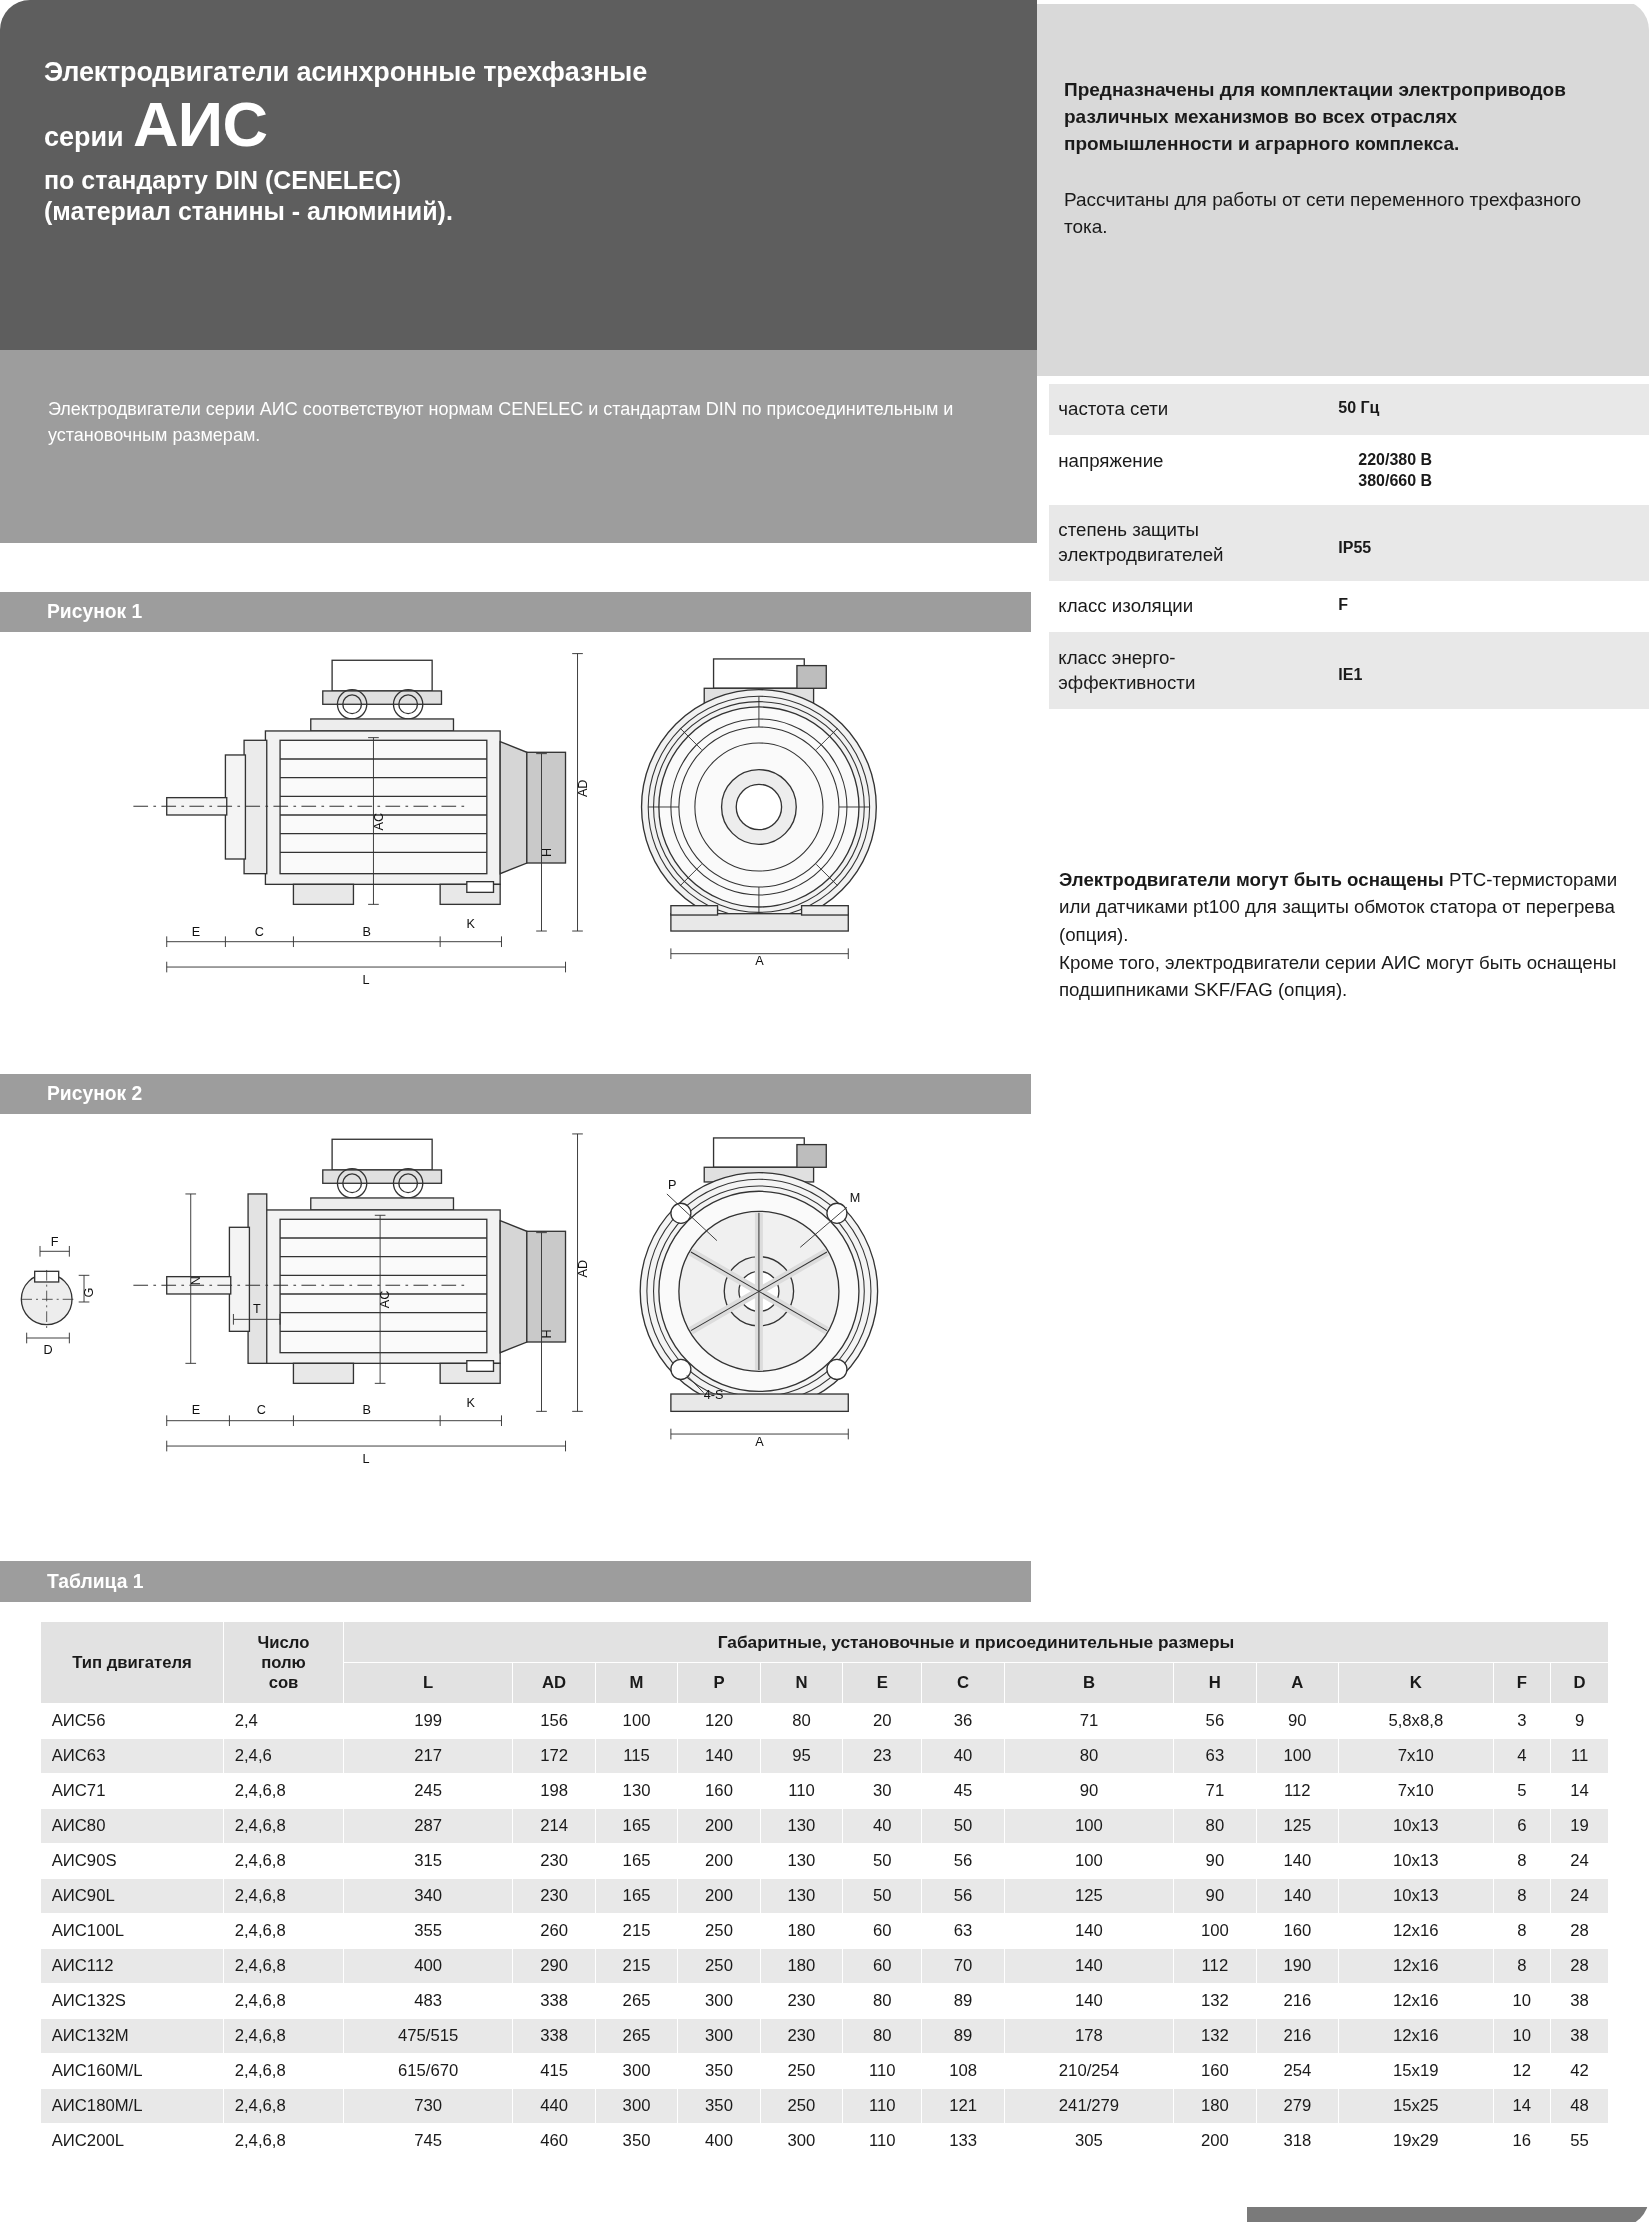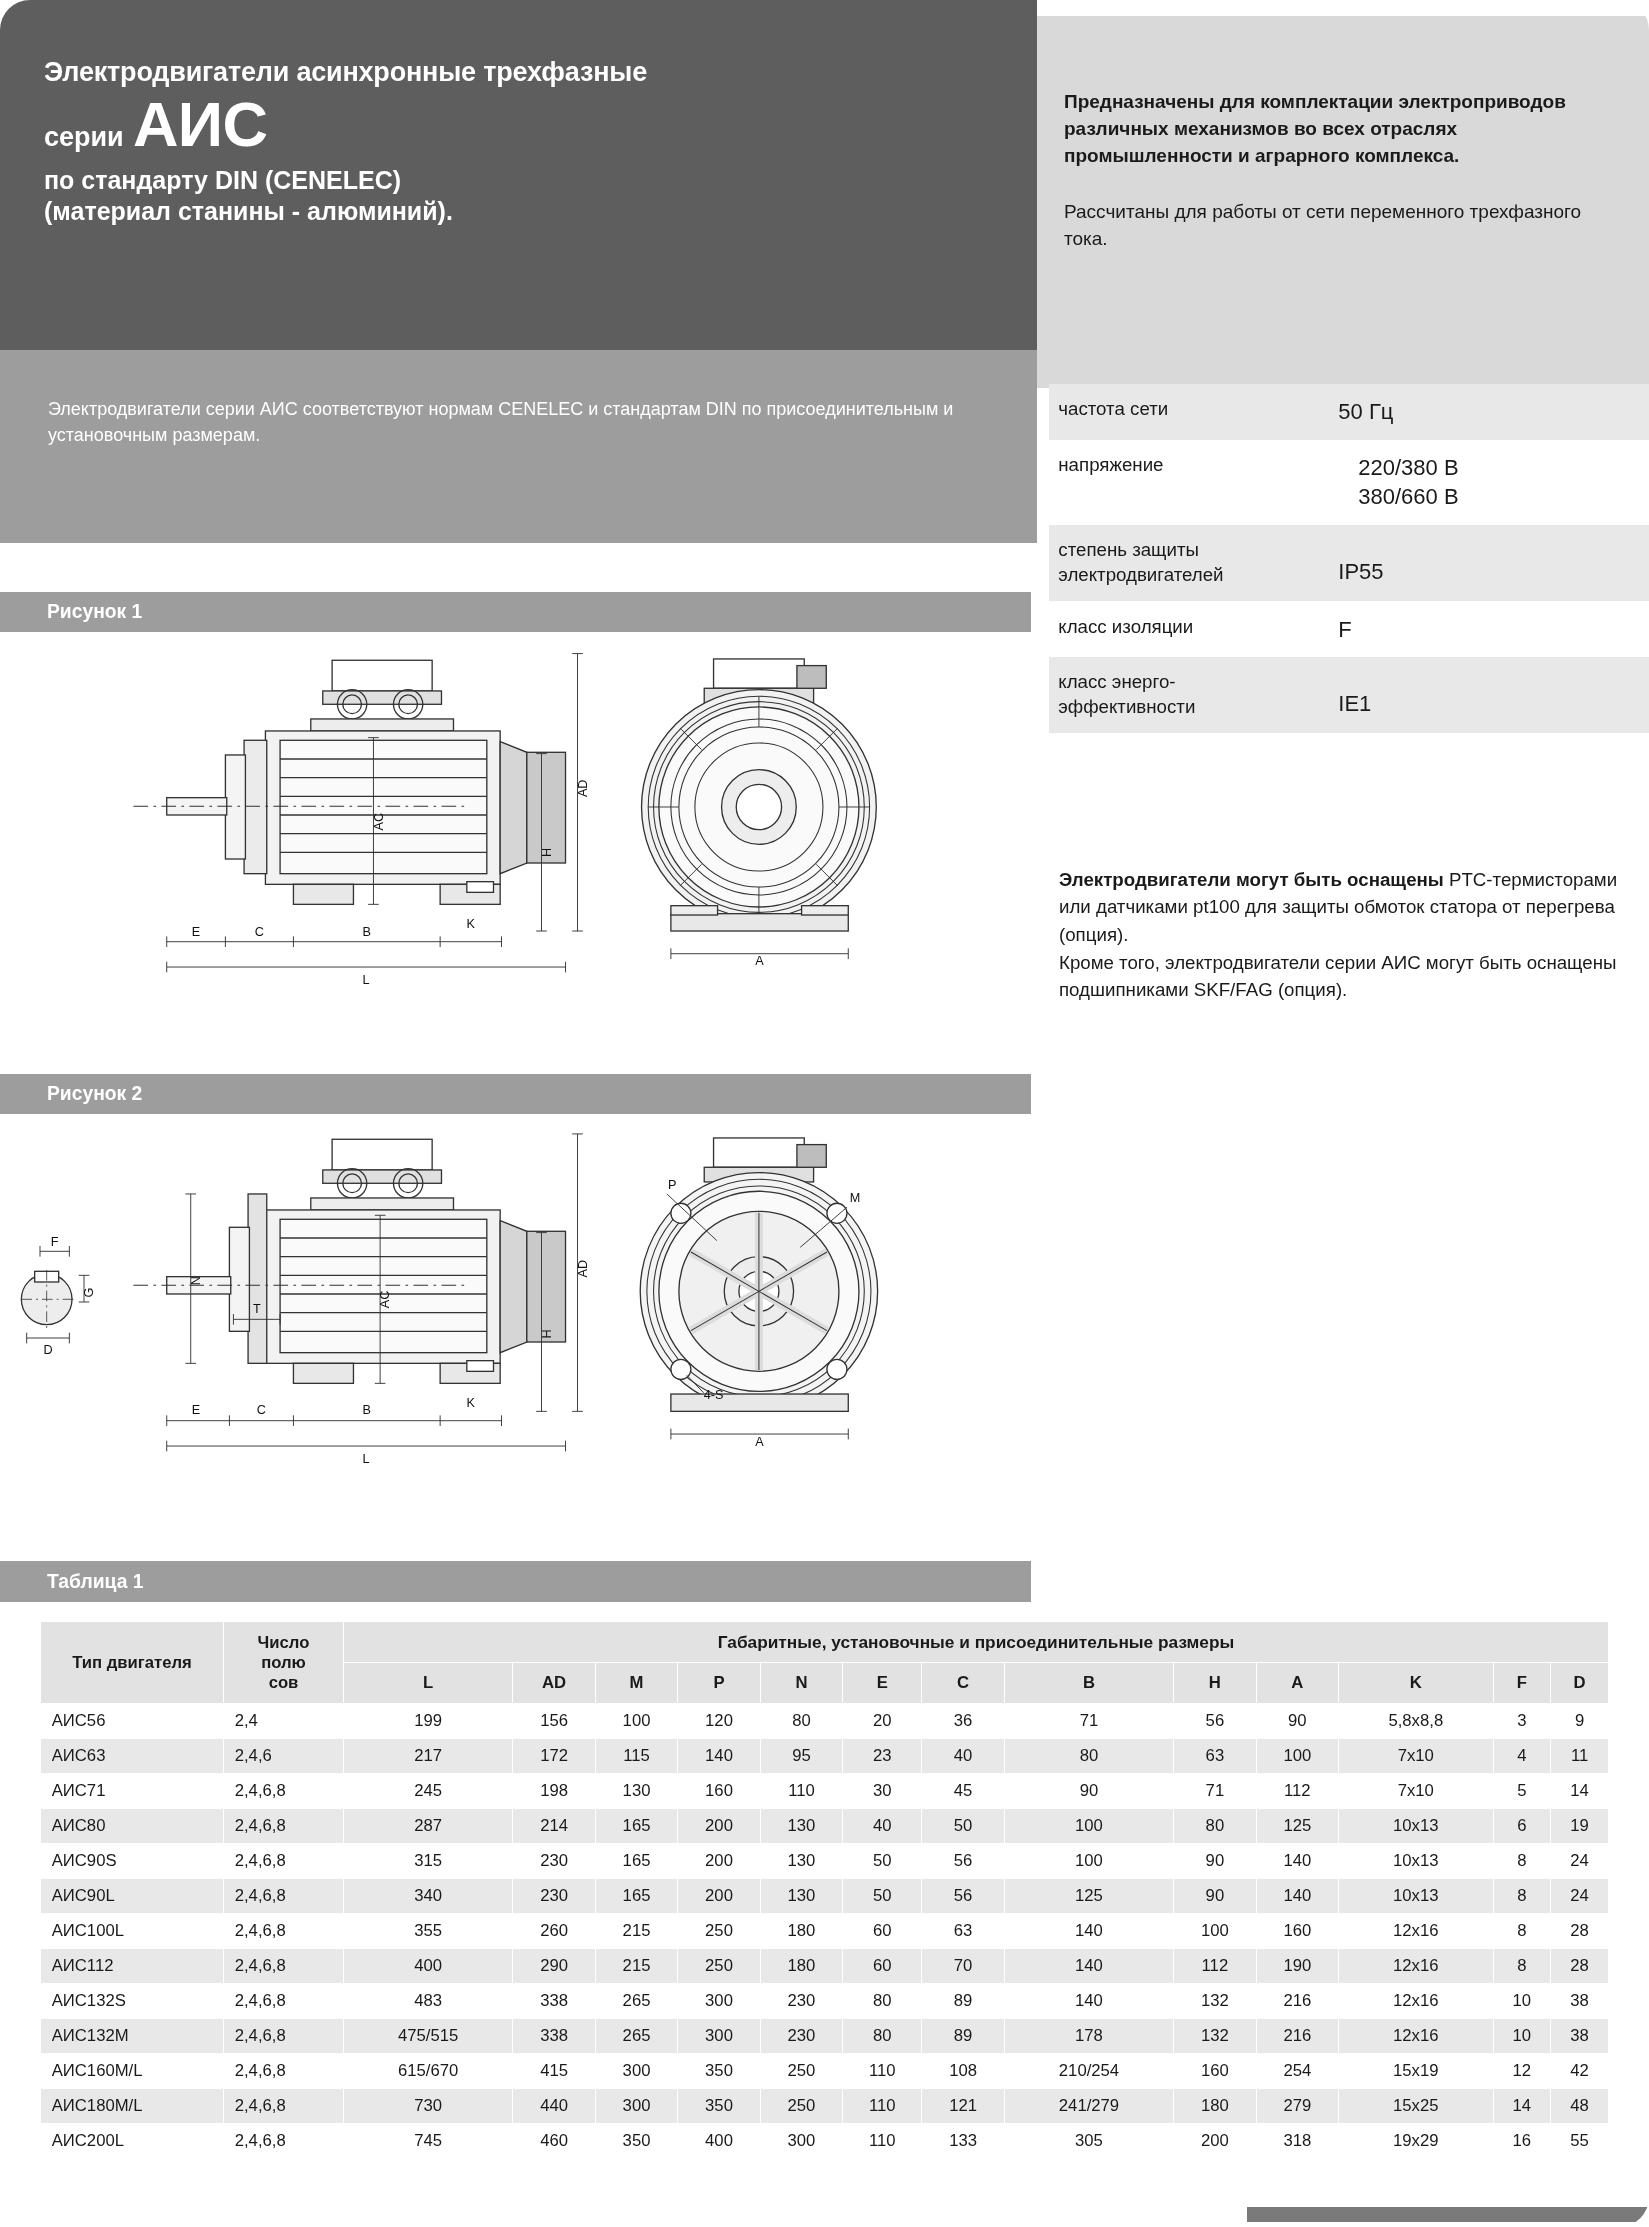--- a/index.html
+++ b/index.html
@@ -24,34 +24,34 @@
   .hdr-ais{font-size:63px;font-weight:bold;line-height:0.95;letter-spacing:-0.7px;}
   .hdr-line3{font-size:25px;font-weight:bold;margin-top:10.7px;line-height:1.25;}
 
   .hdr-note{
     position:absolute;left:0;top:350px;width:1037px;height:193px;
     background:#9d9d9d;color:#fff;
   }
   .hdr-note p{margin:4px;padding:42px 53px 0 44px;font-size:18px;line-height:1.45;}
 
   .hdr-right{
-    position:absolute;left:1037px;top:16px;width:612px;height:372px;
+    position:absolute;left:1037px;top:4px;width:612px;height:372px;
     background:#d9d9d9;
   }
   .hdr-right p{margin:0;padding:0 40px 0 27px;font-size:19px;line-height:1.42;}
   .hdr-right .p1{padding-top:73px;font-weight:bold;}
   .hdr-right .p2{padding-top:29px;}
 
   
   .spec{position:absolute;left:1049px;top:384px;width:600px;}
   .spec-row{display:flex;align-items:flex-start;}
   .spec-row.grey{background:#e8e8e8;}
   .spec-row.white{background:#ffffff;}
   .spec-k{width:280px;padding:13.3px 0 13.3px 9.3px;font-size:18.7px;line-height:1.33;}
-  .spec-v{flex:1;padding:13.3px 0 13.3px 0;font-size:22px;font-weight:normal;line-height:1.33;}
+  .spec-v{flex:1;padding:13.3px 0 13.3px 0;font-size:16px;font-weight:bold;line-height:1.33;}
 
   .opts{position:absolute;left:1059px;top:866px;width:587px;font-size:18.7px;line-height:1.46;}
 
   
   .bar{
     position:absolute;left:0;background:#9d9d9d;color:#fff;
     font-size:19.3px;font-weight:bold;
     display:flex;align-items:center;
   }
   .bar span{padding-left:47px;}

